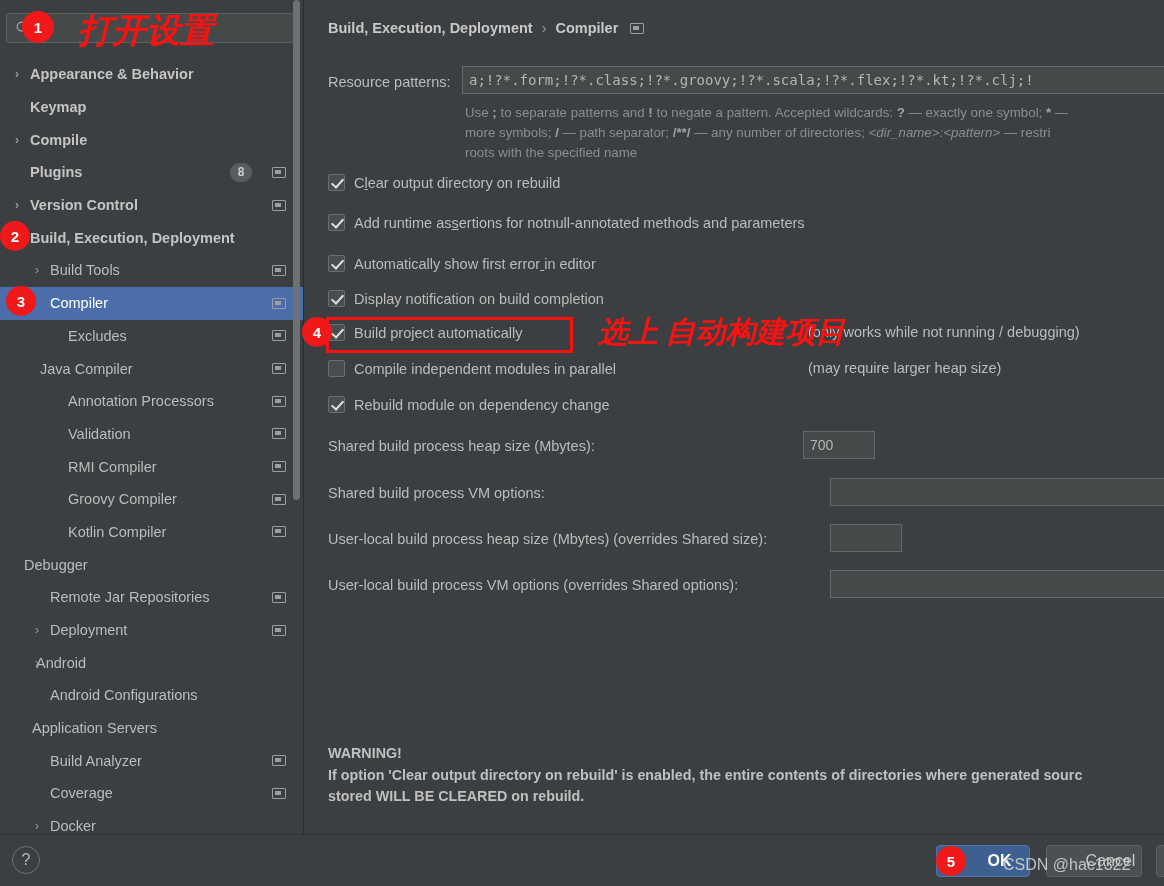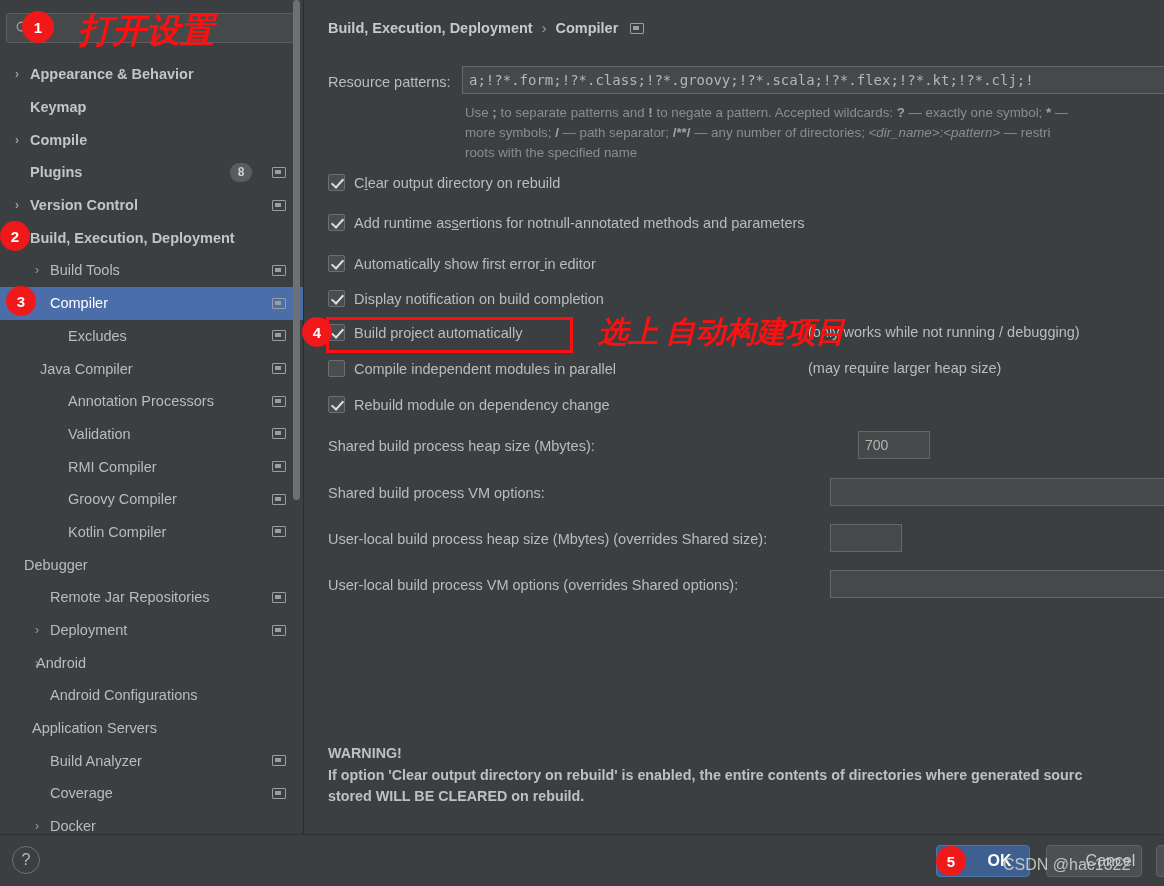--- a/index.html
+++ b/index.html
@@ -492,21 +492,21 @@
           <span class="cb checked"></span>
           <span>Rebuild module on dependency change</span>
         </div>
       </div>
 
     <div class="side-note" id="note-auto" style="left:503px; top:324px;">(only works while not running / debugging)</div>
     <div class="side-note" id="note-par" style="left:503px; top:360px;">(may require larger heap size)</div>
 
     <div id="fields-container">
         <div class="row-label" style="left: 23px; top: 438px;">Shared build process heap size (Mbytes):</div>
-        <div class="txt-input" style="top: 431px; left: 553px; width: 72px;">700</div>
+        <div class="txt-input" style="top: 431px; left: 498px; width: 72px;">700</div>
         <div class="row-label" style="left: 23px; top: 485px;">Shared build process VM options:</div>
         <div class="txt-input" style="top: 478px; left: 525px; width: 392px;"></div>
         <div class="row-label" style="left: 23px; top: 531px;">User-local build process heap size (Mbytes) (overrides Shared size):</div>
         <div class="txt-input" style="top: 524px; left: 525px; width: 72px;"></div>
         <div class="row-label" style="left: 23px; top: 577px;">User-local build process VM options (overrides Shared options):</div>
         <div class="txt-input" style="top: 570px; left: 525px; width: 392px;"></div>
       </div>
 
     <div id="warning">
       <div>WARNING!</div>

